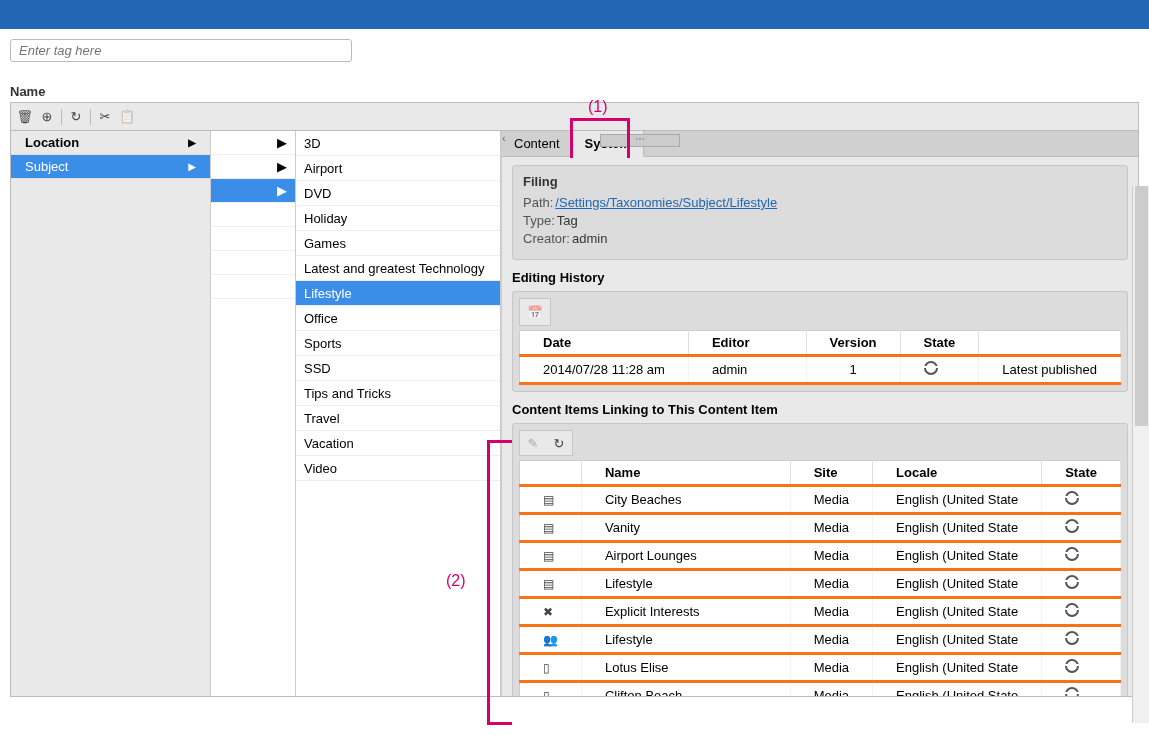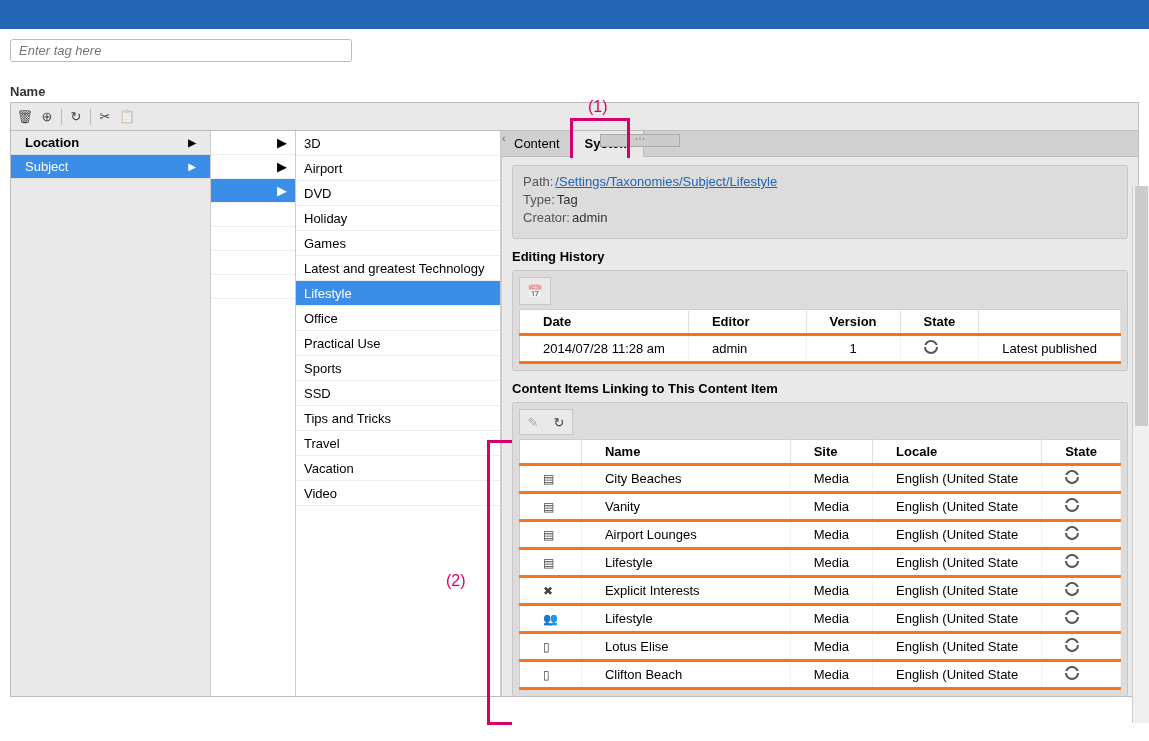--- a/index.html
+++ b/index.html
@@ -128,39 +128,39 @@
     <div class="col-mid2">
       <div class="mid2-list" id="mid2">
           <div class="mid2-row">3D</div>
           <div class="mid2-row">Airport</div>
           <div class="mid2-row">DVD</div>
           <div class="mid2-row">Holiday</div>
           <div class="mid2-row">Games</div>
           <div class="mid2-row">Latest and greatest Technology</div>
           <div class="mid2-row sel">Lifestyle</div>
           <div class="mid2-row">Office</div>
-          <div class="mid2-row">Practical Use</div>
           <div class="mid2-row">Sports</div>
           <div class="mid2-row">SSD</div>
           <div class="mid2-row">Tips and Tricks</div>
           <div class="mid2-row">Travel</div>
           <div class="mid2-row">Vacation</div>
           <div class="mid2-row">Video</div>
         </div>
       <div class="mid2-scroll">
           <div class="mid2-thumb"></div>
         </div>
     </div>
     <div class="col-right">
       <div class="tabs">
         <div class="tab">Content</div>
         <div class="tab active">System</div>
       </div>
       <div class="detail">
         <div class="panel">
+          <div class="panel-title">Filing</div>
           <div class="kv">
               <span class="k">Path:</span>
               <span class="v link">/Settings/Taxonomies/Subject/Lifestyle</span>
             </div>
           <div class="kv">
               <span class="k">Type:</span>
               <span class="v">Tag</span>
             </div>
           <div class="kv">
               <span class="k">Creator:</span>

